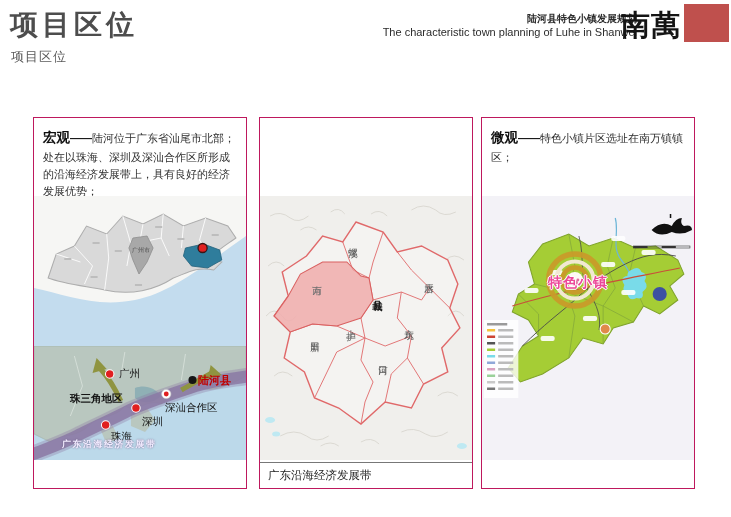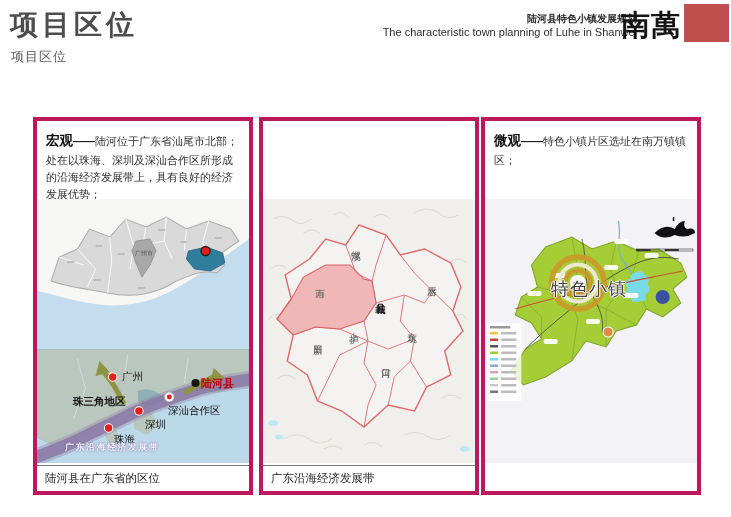--- a/index.html
+++ b/index.html
@@ -11,42 +11,42 @@
               color:#4d4d4d;letter-spacing:4px;}
   .page-subtitle{position:absolute;left:11px;top:48px;font-size:13px;color:#5a5a5a;letter-spacing:1px;}
   .proj-text{position:absolute;right:94px;top:13px;text-align:right;line-height:1.25;color:#2b2b2b;}
   .proj-cn{font-size:10px;font-weight:bold;}
   .proj-en{font-size:11px;}
   .logo{position:absolute;right:50px;top:6px;font-size:29px;font-weight:bold;color:#141414;
         font-family:Liberation Serif, serif;letter-spacing:1px;}
   .accent-square{position:absolute;right:2px;top:4px;width:45px;height:38px;background:#bf504d;}
 
   
-  .panel{position:absolute;top:117px;width:212px;height:370px;border:4px solid #be185d;background:#fff;}
+  .panel{position:absolute;top:117px;width:212px;height:370px;border:1px solid #be185d;background:#fff;}
   .panel-1{left:33px;} .panel-2{left:259px;} .panel-3{left:481px;}
   .desc{padding:10px 9px 0 9px;font-size:11px;line-height:1.55;color:#2e2e2e;height:66px;}
   .lead{font-weight:bold;font-size:13.5px;color:#0f0f0f;}
   .dash{font-weight:bold;color:#0f0f0f;}
   .caption{position:absolute;left:0;right:0;bottom:0;height:25px;line-height:25px;padding-left:8px;
            font-size:11.5px;color:#1f1f1f;background:#fff;border-top:1px solid #777;}
   .maps{position:absolute;top:78px;left:0;right:0;bottom:26px;}
   .map-wrap{position:relative;width:100%;}
   .map-wrap svg{display:block;width:100%;height:100%;}
 
   
   .mlabel{position:absolute;font-size:10.5px;color:#141414;white-space:nowrap;}
   .mlabel.bold{font-weight:bold;}
   .mlabel.red{color:#c00000;font-weight:bold;font-size:11px;}
   .mlabel.white{color:#f2ecff;font-weight:bold;font-size:9px;letter-spacing:1.5px;
                 text-shadow:0 0 2px #6d5c85;}
   .tinylabel{position:absolute;font-size:6px;color:#4a4a4a;}
   .vlabel{position:absolute;writing-mode:vertical-rl;text-orientation:upright;
           font-size:9.5px;color:#5c5c5c;letter-spacing:1px;}
   .vlabel.town{font-weight:bold;color:#1c1c1c;font-size:10px;}
-  .bullseye-label{position:absolute;font-size:18px;font-weight:normal;color:#404040;letter-spacing:1px;
+  .bullseye-label{position:absolute;font-size:14px;font-weight:bold;color:#ec4899;letter-spacing:1px;
       text-shadow:-1px 0 0 #fff,1px 0 0 #fff,0 -1px 0 #fff,0 1px 0 #fff;}
 </style>
 </head>
 <body>
 
 <div class="page">
 
   <div class="page-title">项目区位</div>
   <div class="page-subtitle">项目区位</div>
   <div class="proj-text">
@@ -136,21 +136,20 @@
         </svg>
         <div class="mlabel" style="left:85px;top:21px;">广州</div>
         <div class="mlabel bold" style="left:36px;top:46px;">珠三角地区</div>
         <div class="mlabel" style="left:108px;top:69px;">深圳</div>
         <div class="mlabel" style="left:77px;top:84px;">珠海</div>
         <div class="mlabel" style="left:131px;top:55px;">深汕合作区</div>
         <div class="mlabel red" style="left:164px;top:27px;">陆河县</div>
         <div class="mlabel white" style="left:28px;top:92px;">广东沿海经济发展带</div>
       </div>
     </div>
-    <div class="caption">陆河县在广东省的区位</div>
   </section>
 
   <section class="panel panel-2">
     <div class="maps">
       <div class="map-wrap" style="height:264px;">
         <svg viewBox="0 0 210 264" preserveAspectRatio="none">
           <rect x="0" y="0" width="210" height="264" fill="#f0efec"></rect>
 
           <g stroke="#d6d3cc" stroke-width="0.8" fill="none">
             <path d="M10,20 q10,-6 20,2 q8,6 18,-2"></path>

